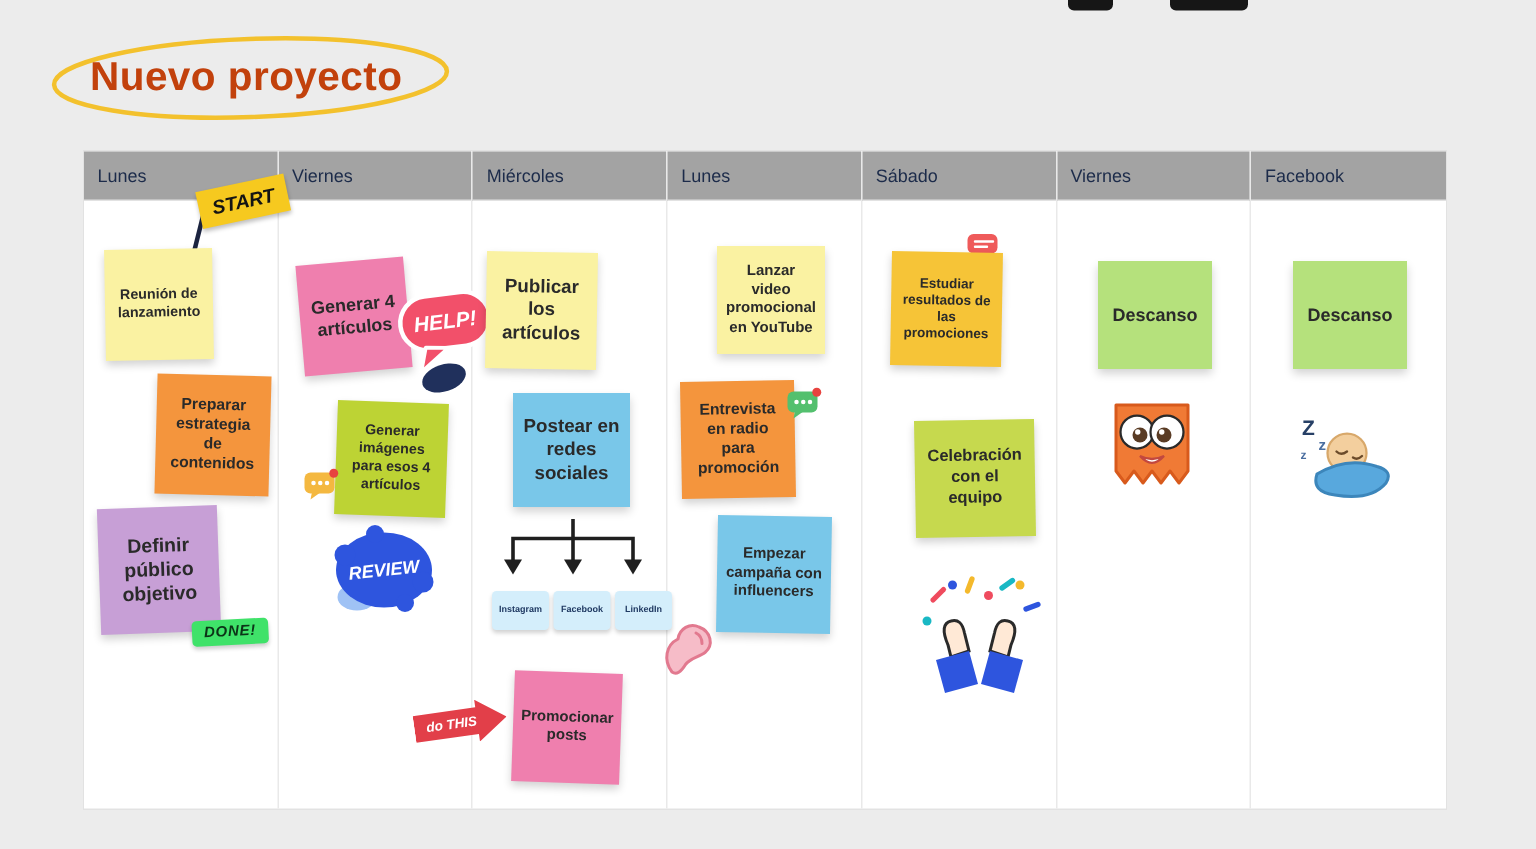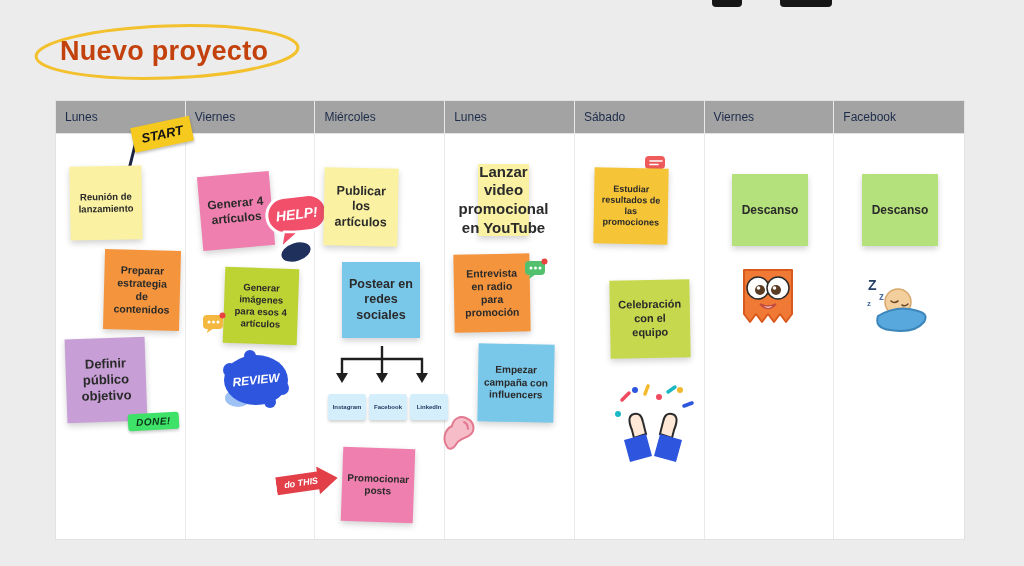--- a/index.html
+++ b/index.html
@@ -25,21 +25,21 @@
   .note{position:absolute;display:flex;align-items:center;justify-content:center;text-align:center;
         font-weight:700;color:#2a2a2a;box-shadow:0 3px 6px rgba(0,0,0,.18);padding:6px;line-height:1.25}
   .n-reunion{left:70px;top:166px;width:72px;height:74px;background:#faf2a2;font-size:9.5px;transform:rotate(-1deg)}
   .n-preparar{left:104px;top:250px;width:76px;height:80px;background:#f4953d;font-size:10.5px;transform:rotate(1.5deg)}
   .n-definir{left:66px;top:338px;width:80px;height:84px;background:#c79fd6;font-size:13px;transform:rotate(-2deg)}
   .n-generar4{left:200px;top:174px;width:72px;height:74px;background:#ef7fae;font-size:12px;transform:rotate(-5deg)}
   .n-imagenes{left:224px;top:268px;width:74px;height:76px;background:#bdd334;font-size:9.5px;transform:rotate(2deg)}
   .n-publicar{left:324px;top:168px;width:74px;height:78px;background:#faf2a2;font-size:12.5px;transform:rotate(1deg)}
   .n-postear{left:342px;top:262px;width:78px;height:76px;background:#79c7e9;font-size:12.5px}
   .n-promocionar{left:342px;top:448px;width:72px;height:74px;background:#ef7fae;font-size:10px;transform:rotate(2deg)}
-  .n-lanzar{left:478px;top:164px;width:51px;height:72px;background:#faf2a2;font-size:15px}
+  .n-lanzar{left:478px;top:164px;width:72px;height:72px;background:#faf2a2;font-size:10px}
   .n-entrevista{left:454px;top:254px;width:76px;height:78px;background:#f4953d;font-size:10.5px;transform:rotate(-1deg)}
   .n-influencers{left:478px;top:344px;width:76px;height:78px;background:#79c7e9;font-size:10px;transform:rotate(1deg)}
   .n-estudiar{left:594px;top:168px;width:74px;height:76px;background:#f6c437;font-size:9px;transform:rotate(1deg)}
   .n-celebracion{left:610px;top:280px;width:80px;height:78px;background:#c6d94e;font-size:11px;transform:rotate(-1deg)}
   .n-descanso-sab{left:732px;top:174px;width:76px;height:72px;background:#b5e17c;font-size:12px}
   .n-descanso-dom{left:862px;top:174px;width:76px;height:72px;background:#b5e17c;font-size:12px}
 
   
   .sticker{position:absolute}
   .sticker-start{left:122px;top:120px;width:72px;height:54px;transform:rotate(-4deg)}

